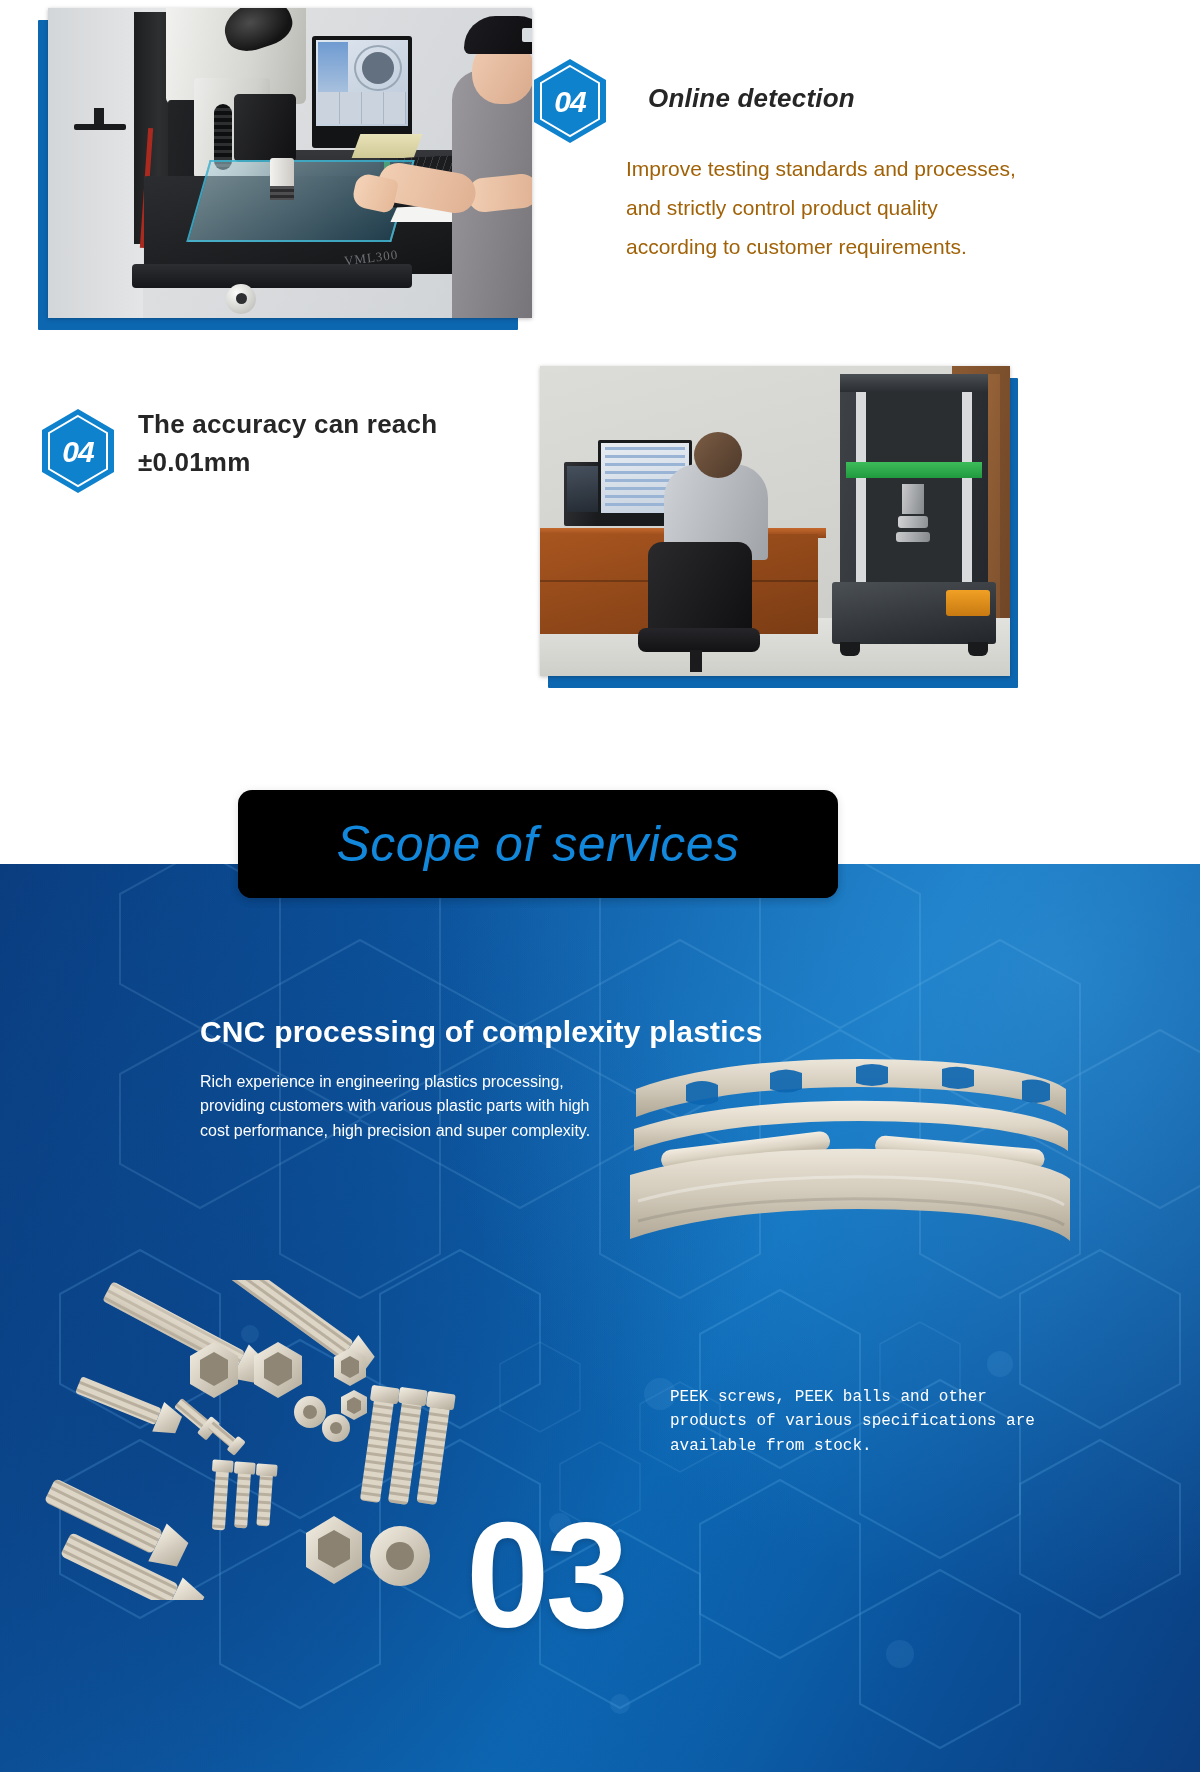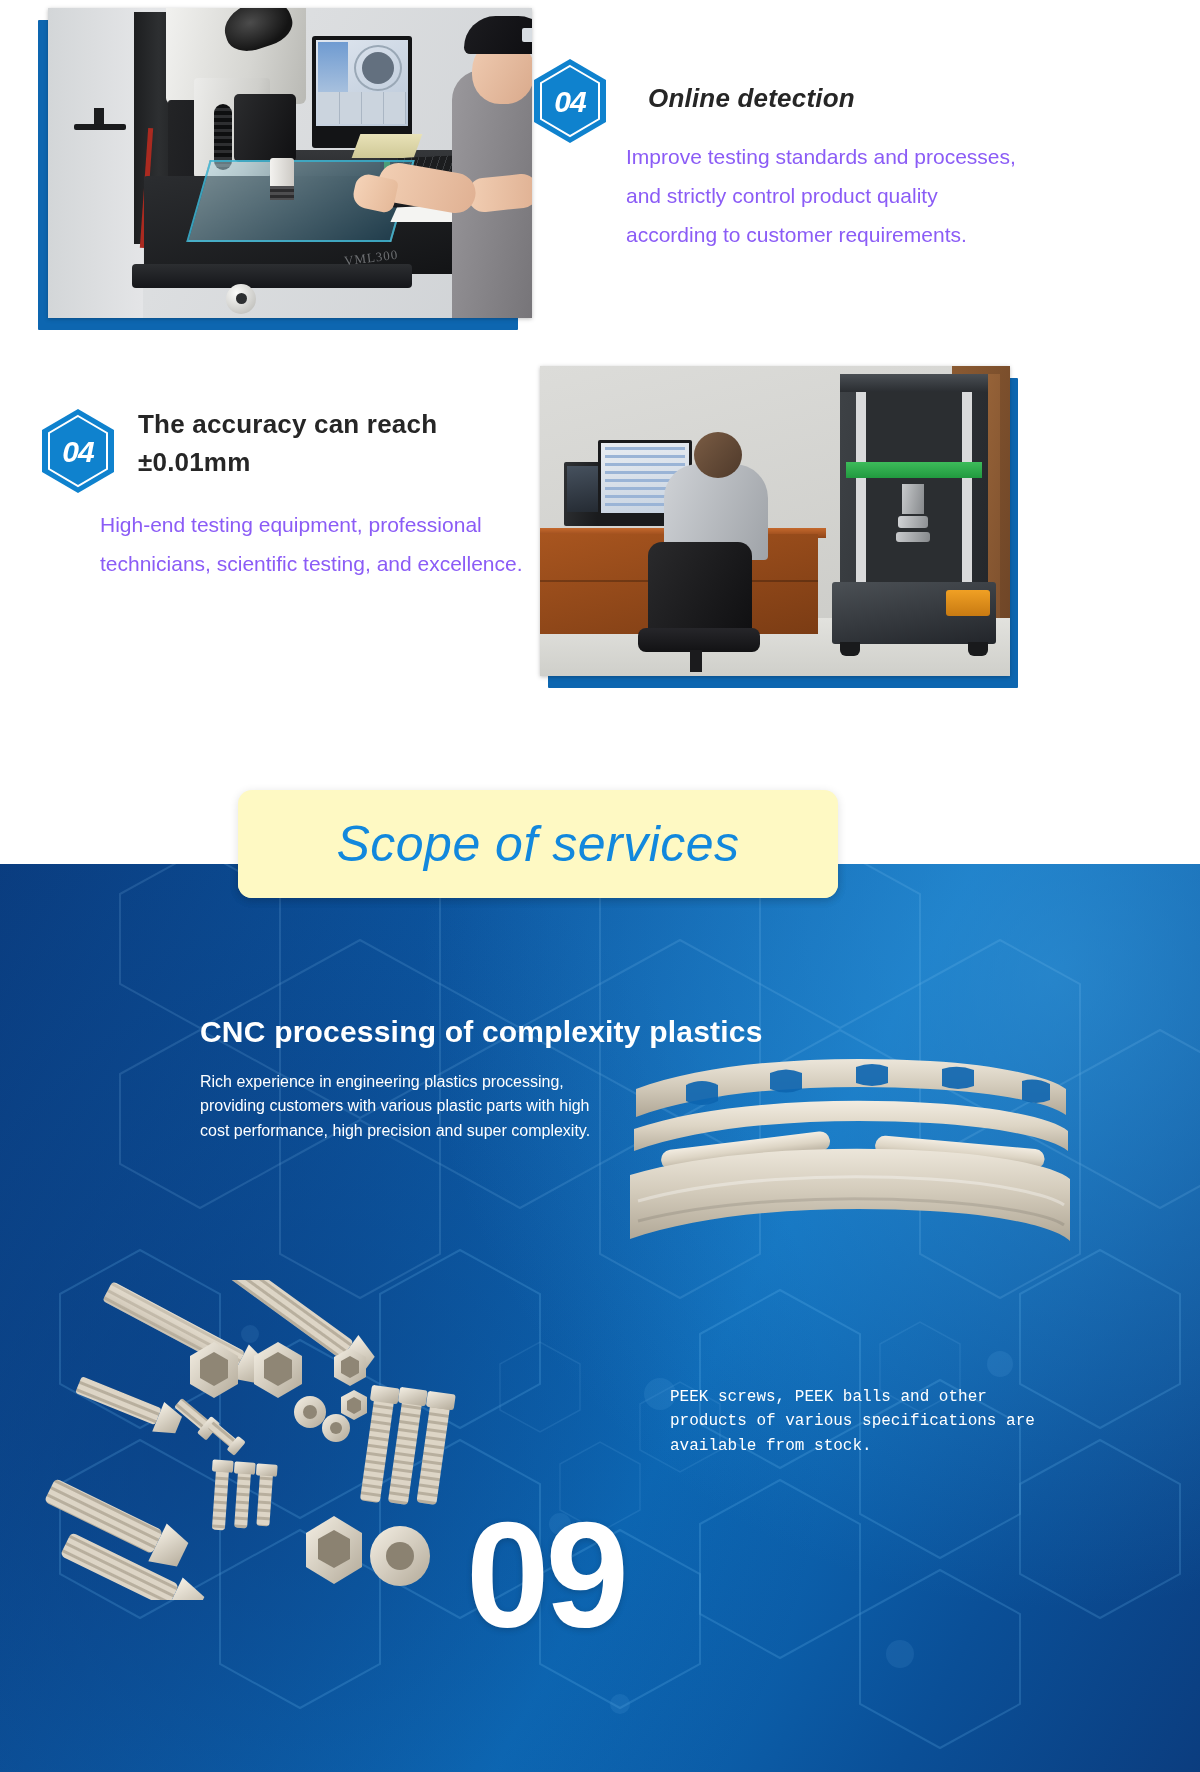--- a/index.html
+++ b/index.html
@@ -187,21 +187,21 @@
     font-family:"Liberation Sans", sans-serif; letter-spacing:-1px;
     padding-top:2px;
   }
 
   
   .feat-title {
     position:absolute; font-size:26px; font-weight:bold; color:#262626;
     line-height:1.45; letter-spacing:0.2px;
   }
   .feat-body {
-    position:absolute; font-size:21px; color:#8b5cf6; line-height:1.85;
+    position:absolute; font-size:21px; color:#a16207; line-height:1.85;margin-top:12px;
   }
 
   #feat3-title { left:648px; top:80px; width:330px;font-style:italic; }
   #feat3-body  { left:626px; top:138px; width:390px; }
   #badge3 { left:532px; top:58px; }
 
   #feat4-title { left:138px; top:406px; width:360px; }
   #feat4-body  { left:100px; top:506px; width:430px; }
   #badge4 { left:40px; top:408px; }
 
@@ -210,21 +210,21 @@
     position:relative; width:1200px; height:908px; overflow:hidden;
     background:
       radial-gradient(circle at 88% 12%, rgba(60,160,225,0.55) 0%, rgba(60,160,225,0) 48%),
       radial-gradient(circle at 16% 62%, rgba(10,55,120,0.55) 0%, rgba(10,55,120,0) 55%),
       linear-gradient(118deg, #0a3d80 0%, #0c56a0 30%, #0d6ebc 58%, #0a4f97 82%, #0b3d7f 100%);
   }
   .hexpattern { position:absolute; inset:0; opacity:0.5; }
 
   .scope-titlebox {
     position:absolute; left:238px; top:790px; width:600px; height:108px;
-    background:#fef9c3; border-radius:14px; display:flex; align-items:center; justify-content:center;
+    background:#000000; border-radius:14px; display:flex; align-items:center; justify-content:center;
     box-shadow:0 2px 10px rgba(0,0,0,0.12);
   }
   .scope-titlebox span {
     color:#1288dd; font-size:50px; font-style:italic; font-weight:normal;
     letter-spacing:0.5px;
   }
 
   .bignum {
     position:absolute; color:#fff; font-weight:bold; font-size:150px;
     line-height:1; letter-spacing:-4px;
@@ -322,21 +322,20 @@
 
     <div class="hexbadge" id="badge4">
       <svg width="76" height="86" viewBox="0 0 76 86">
         <polygon points="38,1 74,22 74,64 38,85 2,64 2,22" fill="#0f82ce"></polygon>
         <polygon points="38,8 67,25 67,61 38,78 9,61 9,25" fill="none" stroke="#ffffff" stroke-width="2"></polygon>
       </svg>
       <div class="num">04</div>
     </div>
 
     <div class="feat-title" id="feat4-title">The accuracy can reach ±0.01mm</div>
-    <div class="feat-body" id="feat4-body">High-end testing equipment, professional technicians, scientific testing, and excellence.</div>
 
     <div class="photo-frame" id="photo2">
       <div class="bluebar"></div>
       <div class="photo">
         <div class="scene">
           <div class="s2-wall"></div>
           <div class="s2-door"></div>
           <div class="s2-doorinner"></div>
           <div class="s2-doorhandle"></div>
           <div class="s2-floor"></div>
@@ -469,21 +468,21 @@
           <rect x="246" y="80" width="170" height="20" rx="10" transform="rotate(5 246 80)"></rect>
         </g>
 
         <path d="M0,120 C80,96 200,90 300,96 C372,100 426,112 440,124 L440,186
                  C426,172 372,160 300,156 C200,150 80,156 0,184 Z" fill="url(#pkg)"></path>
         <path d="M8,146 C86,124 200,118 300,124 C368,128 420,140 434,150" fill="none" stroke="rgba(255,255,255,0.35)" stroke-width="3"></path>
         <path d="M8,166 C86,146 200,140 300,146 C368,150 420,160 434,170" fill="none" stroke="rgba(0,0,0,0.10)" stroke-width="3"></path>
       </svg>
     </div>
 
-    <div class="bignum" id="num02">09</div>
+    <div class="bignum" id="num02">03</div>
     <div class="item-body" id="body02">PEEK screws, PEEK balls and other products of various specifications are available from stock.</div>
 
     <div class="screws">
       <svg width="430" height="320" viewBox="0 0 430 320">
         <defs>
           <linearGradient id="thr" x1="0" y1="0" x2="0" y2="1">
             <stop offset="0%" stop-color="#efe9dc"></stop>
             <stop offset="55%" stop-color="#d3cabb"></stop>
             <stop offset="100%" stop-color="#a89f8e"></stop>
           </linearGradient>

